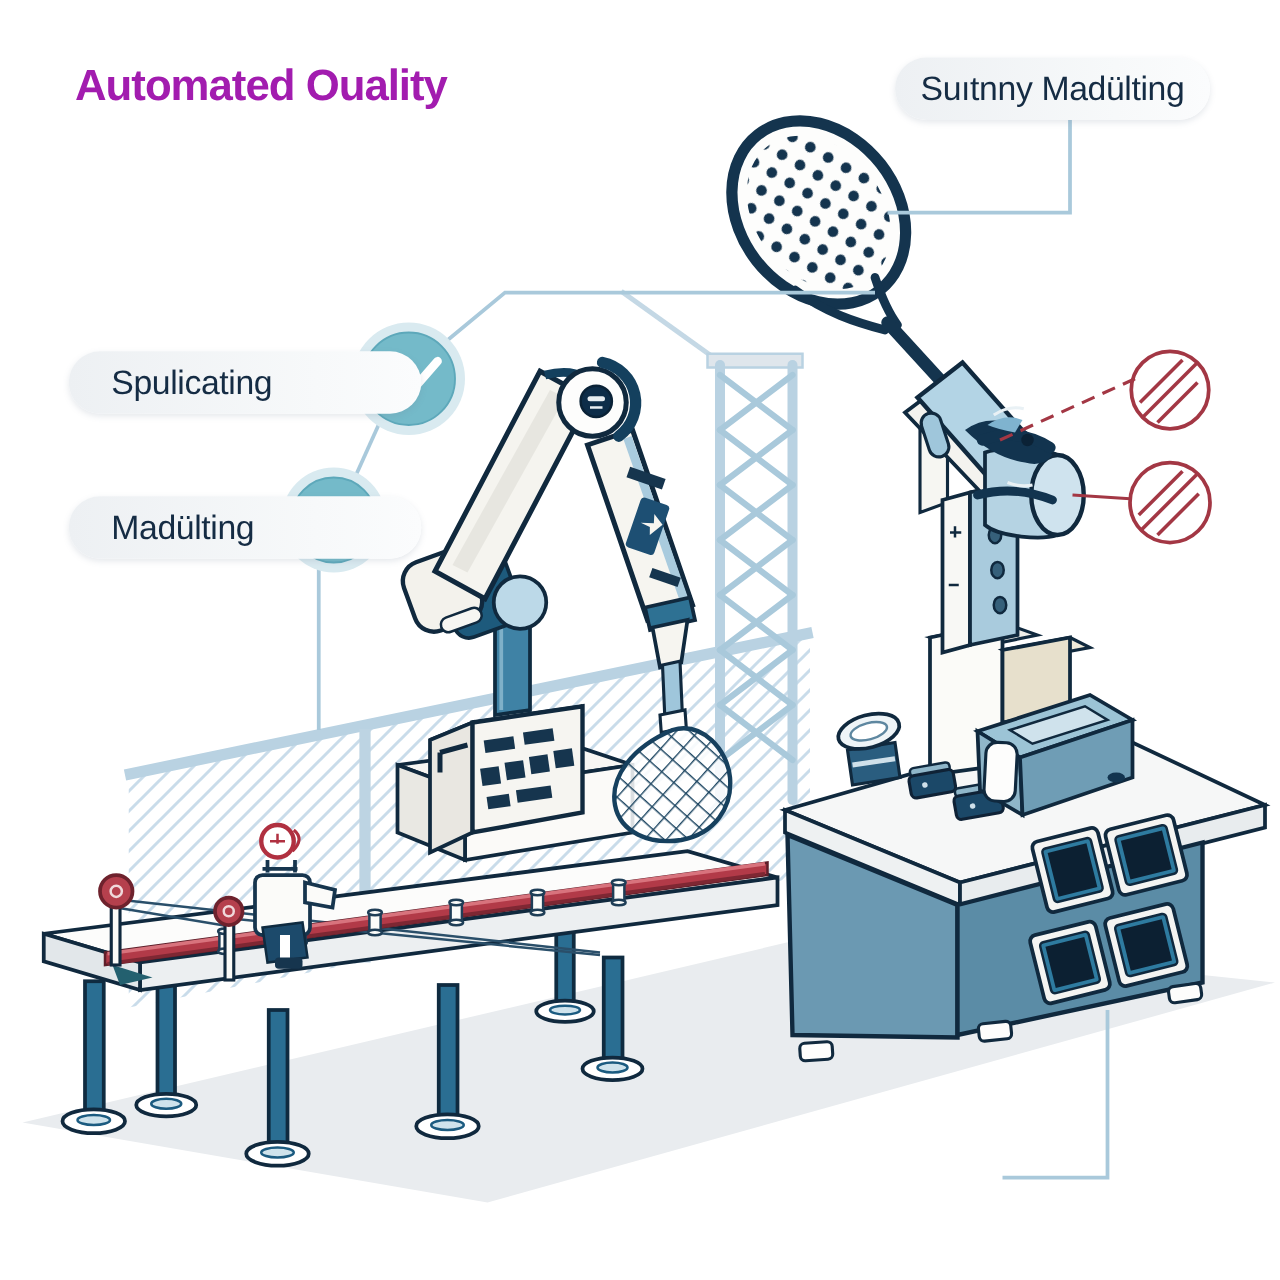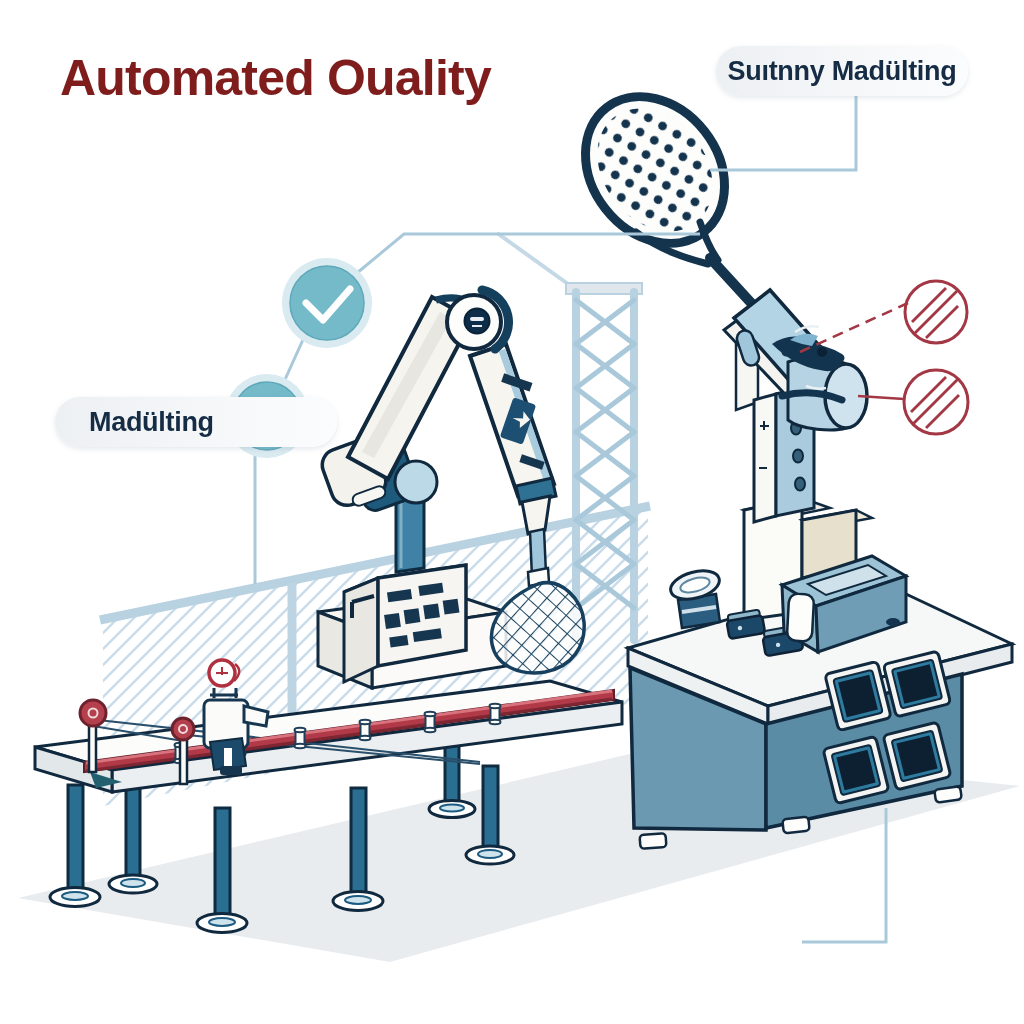--- a/index.html
+++ b/index.html
@@ -2,25 +2,25 @@
 <html><head>
 <meta charset="utf-8">
 <style>
   html,body{margin:0;padding:0;background:#ffffff;}
   #stage{position:relative;width:1024px;height:1024px;overflow:hidden;background:#ffffff;
          font-family:"Liberation Sans", sans-serif;}
   #scene{position:absolute;left:0;top:0;z-index:1;}
   .pill{position:absolute;z-index:2;display:flex;align-items:center;
         background:linear-gradient(90deg,#edf0f3 0%,#f7f9fa 70%,#fbfcfd 100%);
         border-radius:27px;box-shadow:0 2px 5px rgba(110,130,150,.18);
-        color:#152c44;font-weight:700;font-size:27px;letter-spacing:-0.3px;}
+        color:#152c44;font-weight:400;font-size:27px;letter-spacing:-0.3px;}
   .pill.center{justify-content:center;}
   .pill.left{padding-left:34px;}
-  #title{position:absolute;z-index:2;left:60px;top:48px;color:#7f1d1d;
-         font-size:50px;font-weight:700;line-height:1.2;letter-spacing:-0.8px;}
+  #title{position:absolute;z-index:2;left:60px;top:48px;color:#a21caf;
+         font-size:35px;font-weight:700;line-height:1.2;letter-spacing:-0.8px;}
 </style>
 </head>
 <body>
 
 <div id="stage">
 
 <svg id="scene" width="1024" height="1024" viewBox="0 0 1024 1024">
   <defs>
     <pattern id="hatch" width="16" height="16" patternUnits="userSpaceOnUse">
       <path d="M0,16 L16,0 M-4,4 L4,-4 M12,20 L20,12" stroke="#c9dcea" stroke-width="2.4" fill="none"></path>
@@ -377,19 +377,22 @@
 </svg>
 
 <div id="title">
   <div>Automated Ouality</div>
 </div>
 
 <div class="pill center" style="left:716px;top:46px;width:252px;height:50px;">
   <span>Suıtnny Madülting</span>
 </div>
 
+<div class="pill left" style="left:55px;top:281px;width:248px;height:50px;">
+  <span>Spulicating</span>
+</div>
 
 <div class="pill left" style="left:55px;top:397px;width:248px;height:50px;">
   <span>Madülting</span>
 </div>
 
 
 </div>
 
 </body></html>

